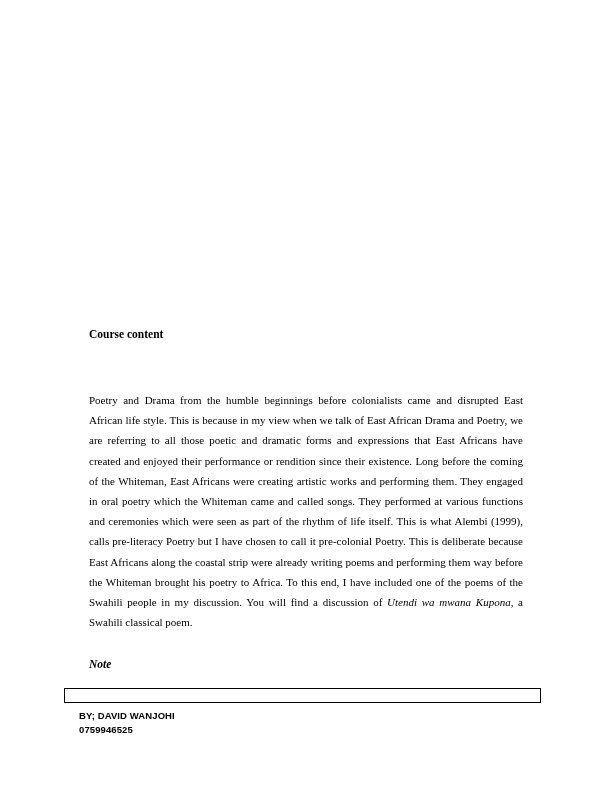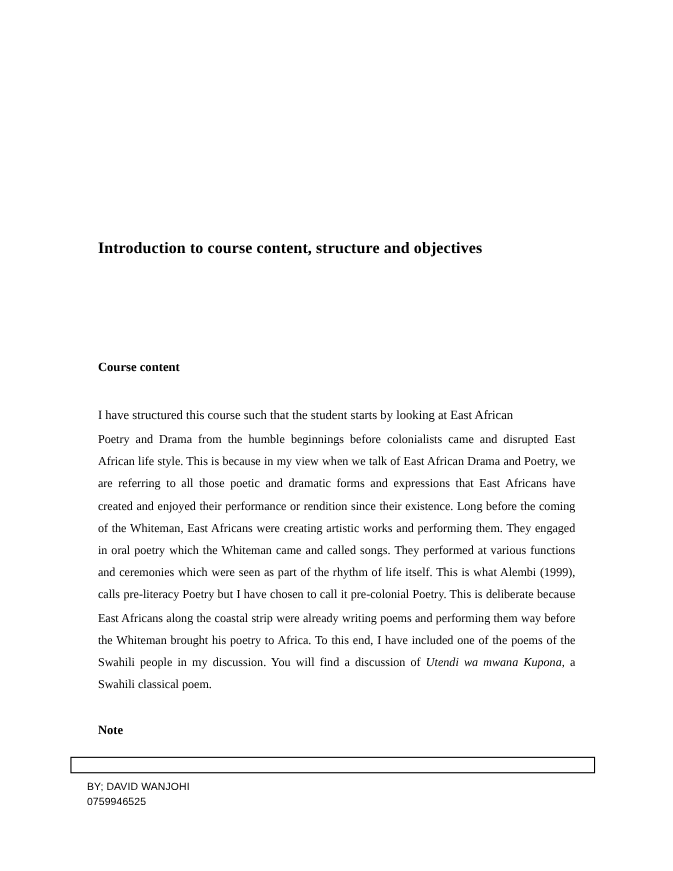--- a/index.html
+++ b/index.html
@@ -27,21 +27,21 @@
     letter-spacing: 0.1px;
   }
   .heading {
     position: absolute;
     left: 89px;
     font-size: 11.5px;
     font-weight: bold;
     font-family: "Liberation Serif", serif;
   }
   .course-heading { top: 328px; }
-  .note-heading { top: 658px; }
+  .note-heading { top: 658px; font-style: italic; }
   .intro {
     position: absolute;
     left: 89px;
     top: 368px;
     width: 434px;
     font-size: 11.5px;
     line-height: 20.2px;
   }
   .body-text {
     position: absolute;
@@ -64,37 +64,35 @@
     font-size: 10px;
     font-family: "Liberation Sans", sans-serif;
     padding: 1px 3px;
     outline: none;
   }
   .footer-line {
     position: absolute;
     left: 79px;
     font-family: "Liberation Sans", sans-serif;
     font-size: 9.5px;
-    font-weight: normal;
+    font-weight: bold;
     color: #000000;
     letter-spacing: 0.1px;
   }
   .footer-author { top: 710px; }
   .footer-phone { top: 724px; }
 </style>
 </head>
 <body>
 
 <div class="page">
 
-  <h1 class="doc-title">Introduction to course content, structure and objectives</h1>
 
   <h2 class="heading course-heading">Course content</h2>
 
-  <p class="intro">I have structured this course such that the student starts by looking at East African</p>
 
   <p class="body-text"><span>Poetry and Drama from the humble beginnings before colonialists came and disrupted East African life style. This is because in my view when we talk of East African Drama and Poetry, we are referring to all those poetic and dramatic forms and expressions that East Africans have created and enjoyed their performance or rendition since their existence. Long before the coming of the Whiteman, East Africans were creating artistic works and performing them. They engaged in oral poetry which the Whiteman came and called songs. They performed at various functions and ceremonies which were seen as part of the rhythm of life itself. This is what Alembi (1999), calls pre-literacy Poetry but I have chosen to call it pre-colonial Poetry. This is deliberate because East Africans along the coastal strip were already writing poems and performing them way before the Whiteman brought his poetry to Africa. To this end, I have included one of the poems of the Swahili people in my discussion. You will find a discussion of </span><span class="italic">Utendi wa mwana Kupona,</span><span> a Swahili classical poem.</span></p>
 
   <h2 class="heading note-heading">Note</h2>
 
   <div class="note-box"></div>
 
   <div class="footer-line footer-author">BY; DAVID WANJOHI</div>
 
   <div class="footer-line footer-phone">0759946525</div>

